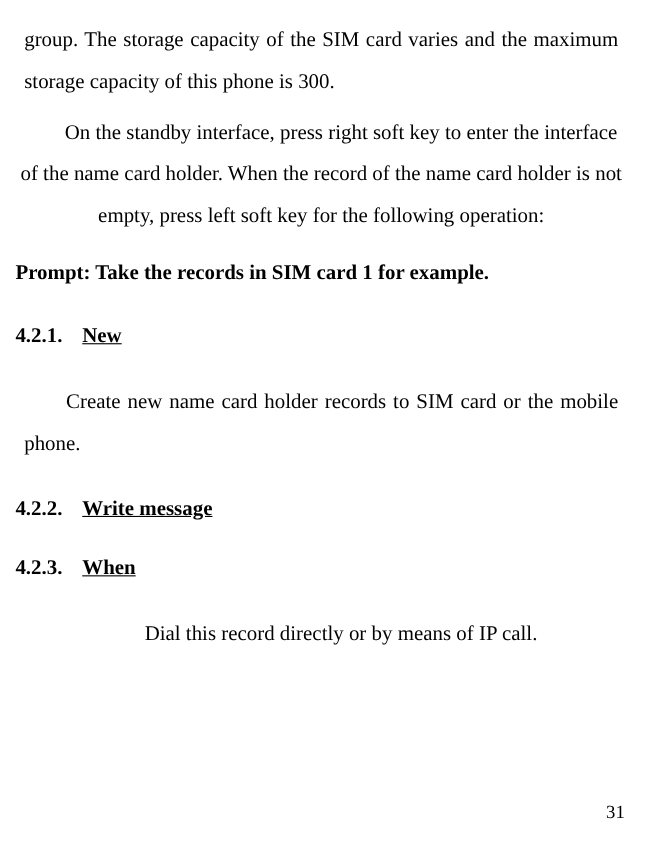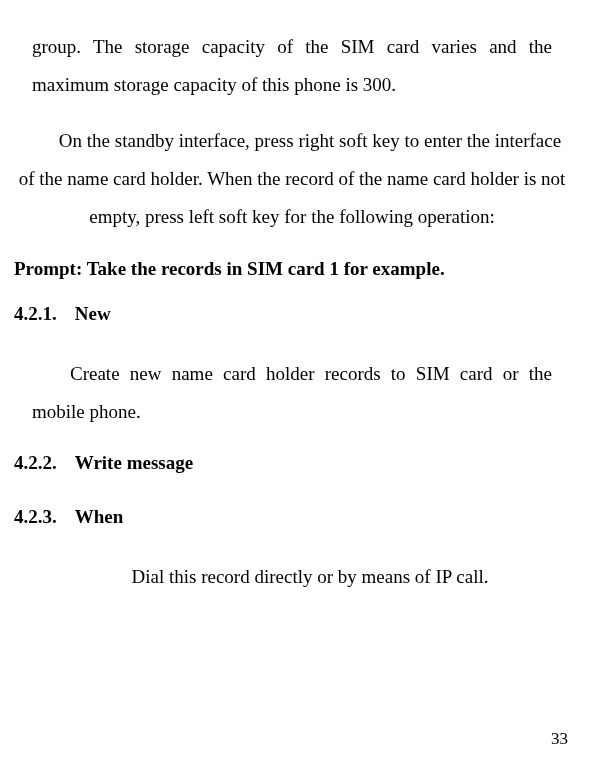--- a/index.html
+++ b/index.html
@@ -15,36 +15,37 @@
       box-sizing: border-box;
     }
     .page {
       padding: 10px 20px 0 14px;
       box-sizing: border-box;
     }
     .para-justify {
       text-align: justify;
       text-justify: inter-word;
       line-height: 2.0;
-      margin: 18px;
+      margin: 8px;
     }
     .para-left {
       text-align: center;
       line-height: 2.0;
       margin: 0;
     }
     .indent {
       text-indent: 36px;
     }
     .heading {
       font-weight: bold;
-      margin-top: 14px;
+      margin-top: 26px;
       margin-bottom: 26px;
       font-size: 19px;
       line-height: 1.5;
+      text-decoration: underline;
     }
     .heading .num {
       display: inline-block;
       margin-right: 18px;
     }
     .body-after-heading {
       margin-top: 0;
     }
     .prompt {
       font-weight: bold;
@@ -86,13 +87,13 @@
   </div>
 
 
   <div class="heading">
     <span class="num">4.2.3.</span><span>When</span>
   </div>
 
   <p class="para-left body-indent body-after-heading">Dial this record directly or by means of IP call.</p>
 </div>
 
-<div class="page-number">33</div>
+<div class="page-number">31</div>
 
 </body></html>

